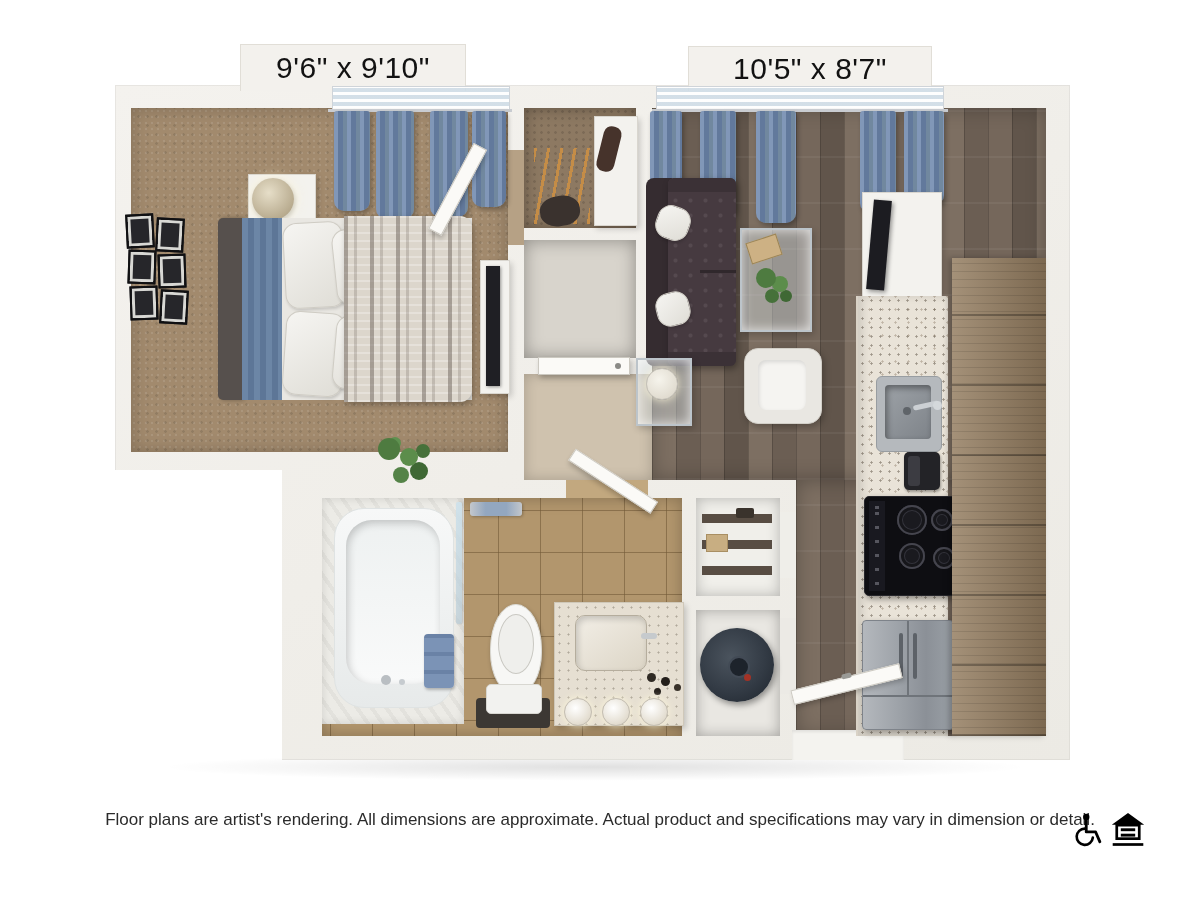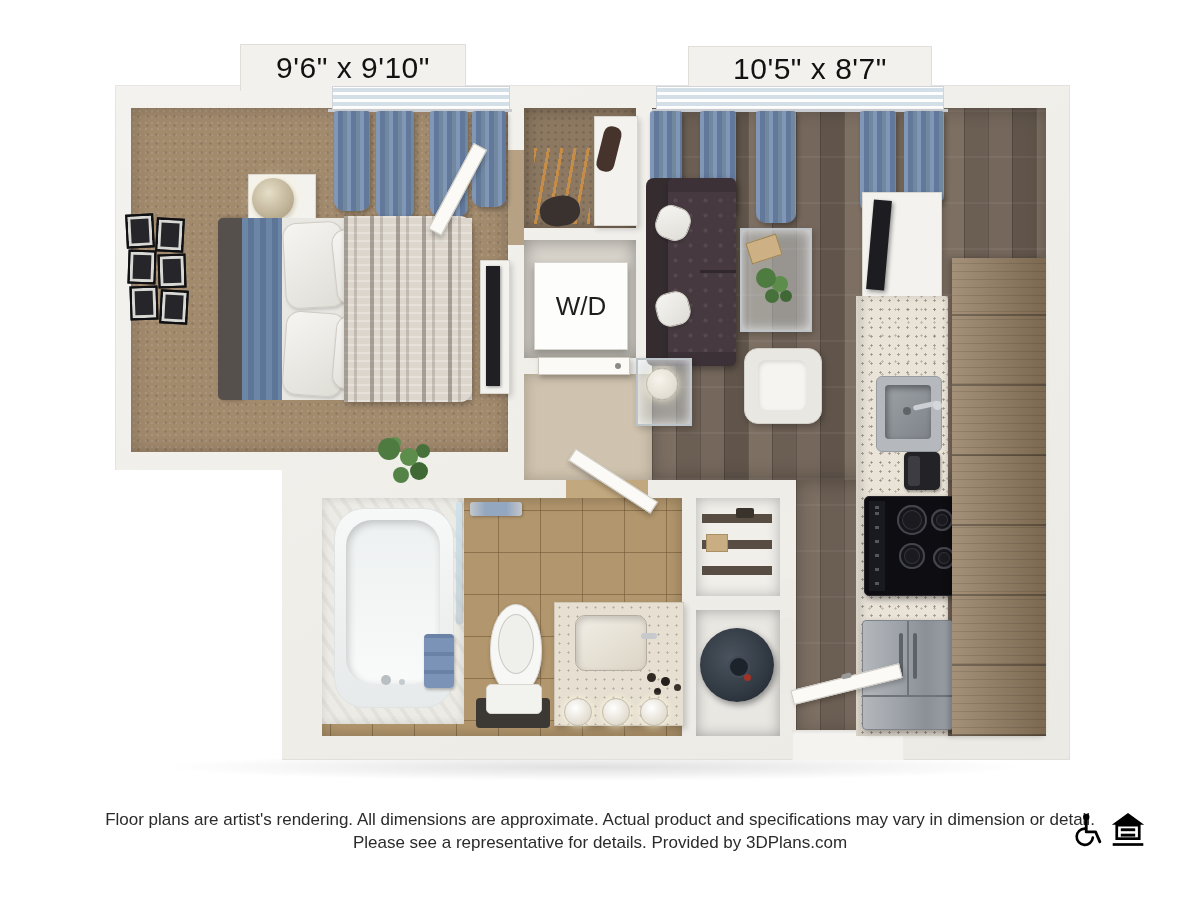--- a/index.html
+++ b/index.html
@@ -101,23 +101,20 @@
   <div class="abs white-furn" style="left:480px;top:260px;width:28px;height:132px;"></div>
   <div class="abs" style="left:486px;top:266px;width:14px;height:120px;background:#1f1f24;box-shadow:1px 1px 3px rgba(0,0,0,.4);"></div>
   <div class="abs door" style="left:472px;top:150px;width:13px;height:95px;transform:rotate(28deg);transform-origin:top right;"></div>
   <div class="abs" style="left:378px;top:438px;width:22px;height:22px;border-radius:50%;background:#4e7b40;box-shadow:20px 8px 0 -2px #5c8d4b,34px 2px 0 -4px #46713a,12px 26px 0 -3px #548347,30px 22px 0 -2px #3f6834,6px -6px 0 -5px #5f9150;"></div>
 
   <div class="abs white-furn" style="left:594px;top:116px;width:42px;height:108px;"></div>
   <div class="abs" style="left:600px;top:126px;width:18px;height:46px;background:#46332b;border-radius:8px;transform:rotate(14deg);"></div>
   <div class="abs" style="left:534px;top:148px;width:56px;height:76px;background-image:repeating-linear-gradient(100deg,#cb8f44 0 3px,transparent 3px 13px);opacity:.9;"></div>
   <div class="abs" style="left:540px;top:196px;width:40px;height:30px;background:#3a322e;border-radius:45%;transform:rotate(-8deg);"></div>
 
-  <div class="abs wd-box" style="left:534px;top:262px;width:92px;height:86px;">
-    <span>W/D</span>
-  </div>
   <div class="abs door" style="left:538px;top:357px;width:90px;height:16px;">
     <div class="abs" style="right:8px;top:5px;width:6px;height:6px;border-radius:50%;background:#8a8a86;"></div>
   </div>
 
   <div class="abs" style="left:646px;top:178px;width:90px;height:188px;">
     <div class="abs" style="left:0;top:0;width:26px;height:188px;background:#352c30;border-radius:8px 0 0 8px;"></div>
     <div class="abs" style="left:22px;top:0;width:68px;height:188px;background:#463a40;border-radius:6px;background-image:radial-gradient(rgba(255,255,255,.08) 1.5px,transparent 2.5px);background-size:15px 15px;box-shadow:2px 3px 7px rgba(0,0,0,.35);"></div>
     <div class="abs" style="left:22px;top:0;width:68px;height:14px;background:#3b3136;border-radius:6px 6px 0 0;"></div>
     <div class="abs" style="left:22px;top:174px;width:68px;height:14px;background:#3b3136;border-radius:0 0 6px 6px;"></div>
     <div class="abs" style="left:54px;top:92px;width:36px;height:3px;background:rgba(0,0,0,.3);"></div>
@@ -196,21 +193,20 @@
   </div>
 
   <div class="abs door" style="left:794px;top:690px;width:110px;height:13px;transform:rotate(-14deg);transform-origin:left bottom;">
     <div class="abs" style="left:52px;top:-4px;width:10px;height:5px;background:#9a9a96;border-radius:2px;"></div>
   </div>
 
 </div>
 
 <div class="abs" style="left:0;top:808px;width:1200px;">
   <div class="footer-line">Floor plans are artist's rendering. All dimensions are approximate. Actual product and specifications may vary in dimension or detail.</div>
-  <div class="footer-line">Please see a representative for details. Provided by 3DPlans.com</div>
 </div>
 <div class="abs" style="left:1074px;top:812px;width:32px;height:38px;">
   <svg width="32" height="38" viewBox="0 0 34 40">
     <circle cx="13" cy="5" r="3.4" fill="#000"></circle>
     <path d="M13 9 L13 21 L23 21 L27.5 31.5" stroke="#000" stroke-width="3" fill="none" stroke-linecap="round" stroke-linejoin="round"></path>
     <path d="M20 27 A 8.6 8.6 0 1 1 11.5 17.5" stroke="#000" stroke-width="2.8" fill="none" stroke-linecap="round"></path>
   </svg>
 </div>
 <div class="abs" style="left:1110px;top:810px;width:36px;height:42px;">
   <svg width="36" height="42" viewBox="0 0 40 44">

